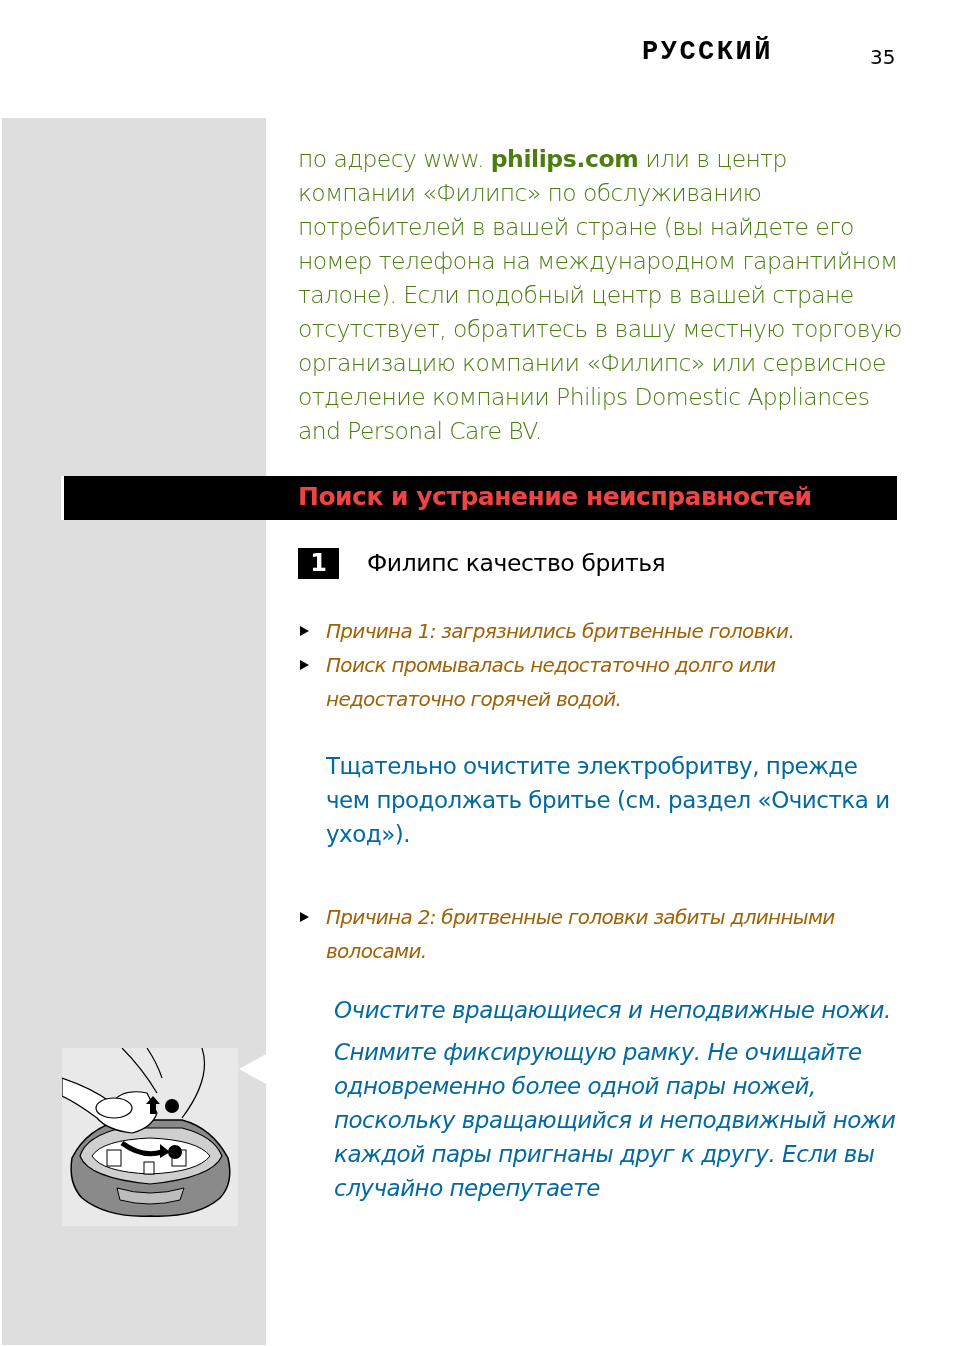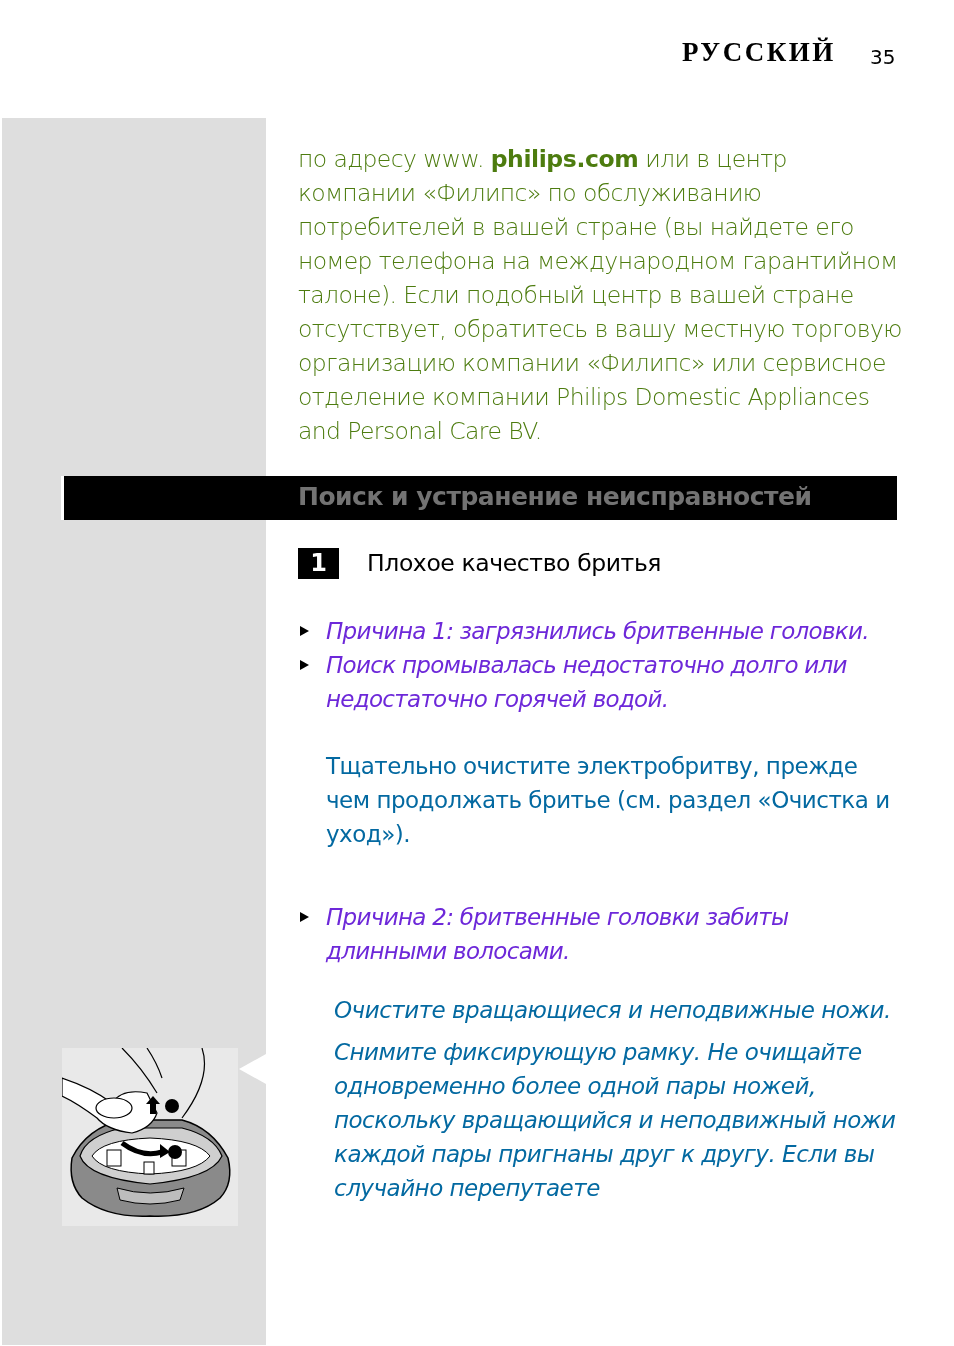--- a/index.html
+++ b/index.html
@@ -1,22 +1,22 @@
 <!DOCTYPE html>
 <html><head>
   <meta charset="utf-8">
   <style>
     html, body { margin: 0; padding: 0; background: #ffffff; }
     body {
       width: 954px; height: 1346px; position: relative; overflow: hidden;
       font-family: "DejaVu Sans", "Liberation Sans", sans-serif; color: #000;
     }
     .header-title {
-      position: absolute; top: 37px; left: 682px;
-      font-family: Liberation Serif, serif; font-weight: bold;
+      position: absolute; top: 37px; left: 642px;
+      font-family: Liberation Mono, monospace; font-weight: bold;
       font-size: 27px; letter-spacing: 2.5px;
     }
     .page-number {
       position: absolute; top: 45px; left: 870px;
       font-family: "DejaVu Sans", sans-serif; font-size: 20px;
     }
     .sidebar {
       position: absolute; left: 2px; top: 118px; width: 264px; height: 1227px;
       background: #dedede;
     }
@@ -27,38 +27,38 @@
       color: #4d7c0f;
     }
     .body-text b { font-weight: bold; letter-spacing: -0.4px; }
     .intro { top: 142px; }
     .section-bar {
       position: absolute; left: 61px; top: 476px; width: 836px; height: 44px;
       background: #000; border-left: 3px solid #fff; box-sizing: border-box;
     }
     .section-title {
       position: absolute; left: 298px; top: 478px;
-      color: #737373; font-family: "DejaVu Sans", sans-serif; font-weight: bold;
+      color: #ef4444; font-family: "DejaVu Sans", sans-serif; font-weight: bold;
       font-size: 25px; line-height: 38px; letter-spacing: -0.5px; white-space: nowrap;
     }
     .step-badge {
       position: absolute; left: 298px; top: 548px; width: 41px; height: 31px;
       background: #000; color: #fff; font-family: "DejaVu Sans", sans-serif;
       font-weight: bold; font-size: 24px; line-height: 31px; text-align: center;
     }
     .step-title {
       position: absolute; left: 367px; top: 546px;
       font-family: "DejaVu Sans", sans-serif; font-size: 23.5px; line-height: 34px;
       letter-spacing: -0.4px;
     }
     .bullet-list { position: absolute; left: 298px; width: 610px; margin: 0; padding: 0; list-style: none; }
     .bullet-item {
       position: relative; padding-left: 28px;
       font-family: "DejaVu Sans", sans-serif; font-style: italic; font-weight: 300;
-      font-size: 23px; line-height: 34px; letter-spacing: -0.7px; color: #6d28d9;
+      font-size: 20px; line-height: 34px; letter-spacing: -0.7px; color: #a16207;
     }
     .bullet-icon {
       position: absolute; left: 2px; top: 12px; width: 0; height: 0;
       border-top: 5px solid transparent; border-bottom: 5px solid transparent;
       border-left: 9px solid #000;
     }
     .list1 { top: 614px; }
     .list2 { top: 884px; margin-top: 16px; }
     .instruction {
       position: absolute; left: 326px; width: 580px;
@@ -87,21 +87,21 @@
 <div class="sidebar"></div>
 
 <div class="body-text intro">
   <span>по адресу www. </span><b>philips.com</b><span> или в центр компании «Филипс» по обслуживанию потребителей в вашей стране (вы найдете его номер телефона на международном гарантийном талоне). Если подобный центр в вашей стране отсутствует, обратитесь в вашу местную торговую организацию компании «Филипс» или сервисное отделение компании Philips Domestic Appliances and Personal Care BV.</span>
 </div>
 
 <div class="section-bar"></div>
 <div class="section-title">Поиск и устранение неисправностей</div>
 
 <div class="step-badge">1</div>
-<div class="step-title">Плохое качество бритья</div>
+<div class="step-title">Филипс качество бритья</div>
 
 <ul class="bullet-list list1">
   <li class="bullet-item">
     <span class="bullet-icon"></span>
     <span>Причина 1: загрязнились бритвенные головки.</span>
   </li>
   <li class="bullet-item">
     <span class="bullet-icon"></span>
     <span>Поиск промывалась недостаточно долго или недостаточно горячей водой.</span>
   </li>

